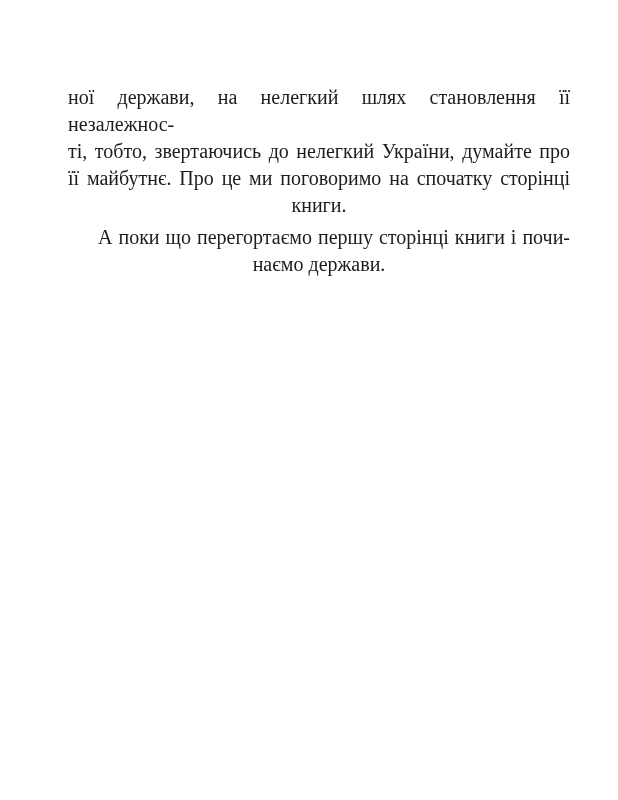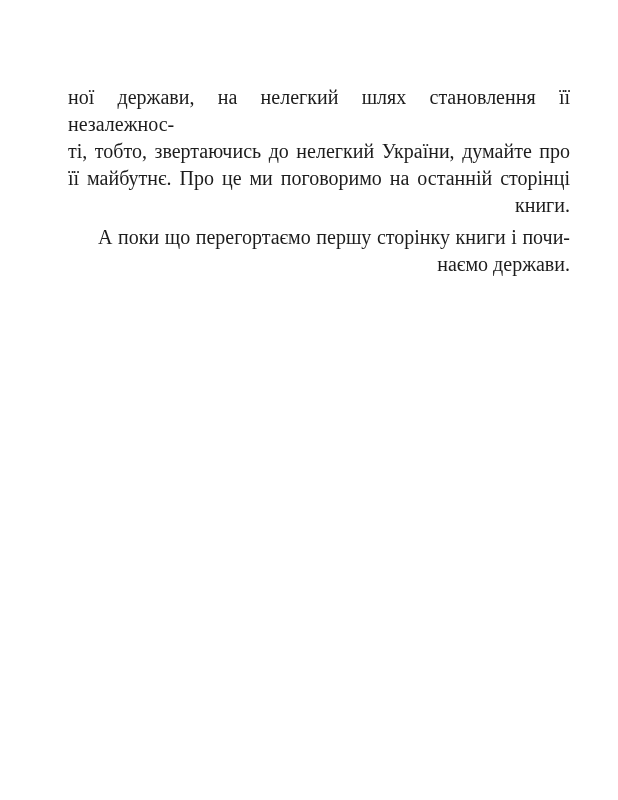--- a/index.html
+++ b/index.html
@@ -27,43 +27,43 @@
   }
   .para {
     margin: 0;
     padding: 0;
   }
   .para + .para {
     margin-top: 5px;
   }
   .line {
     display: block;
-    text-align: right;
+    text-align: center;
     white-space: normal;
   }
   .line.justified {
     text-align: justify;
     text-align-last: justify;
   }
   .line.indent {
     text-indent: 30px;
   }
 </style>
 </head>
 <body>
 
 <div class="page">
   <div class="text-block">
 
     <p class="para">
       <span class="line justified">ної держави, на нелегкий шлях становлення її незалежнос-</span>
       <span class="line justified">ті, тобто, звертаючись до нелегкий України, думайте про</span>
-      <span class="line justified">її майбутнє. Про це ми поговоримо на останній сторінці</span>
+      <span class="line justified">її майбутнє. Про це ми поговоримо на спочатку сторінці</span>
       <span class="line">книги.</span>
     </p>
 
     <p class="para">
-      <span class="line justified indent">А поки що перегортаємо першу сторінку книги і почи-</span>
+      <span class="line justified indent">А поки що перегортаємо першу сторінці книги і почи-</span>
       <span class="line">наємо держави.</span>
     </p>
 
   </div>
 </div>
 
 </body></html>

